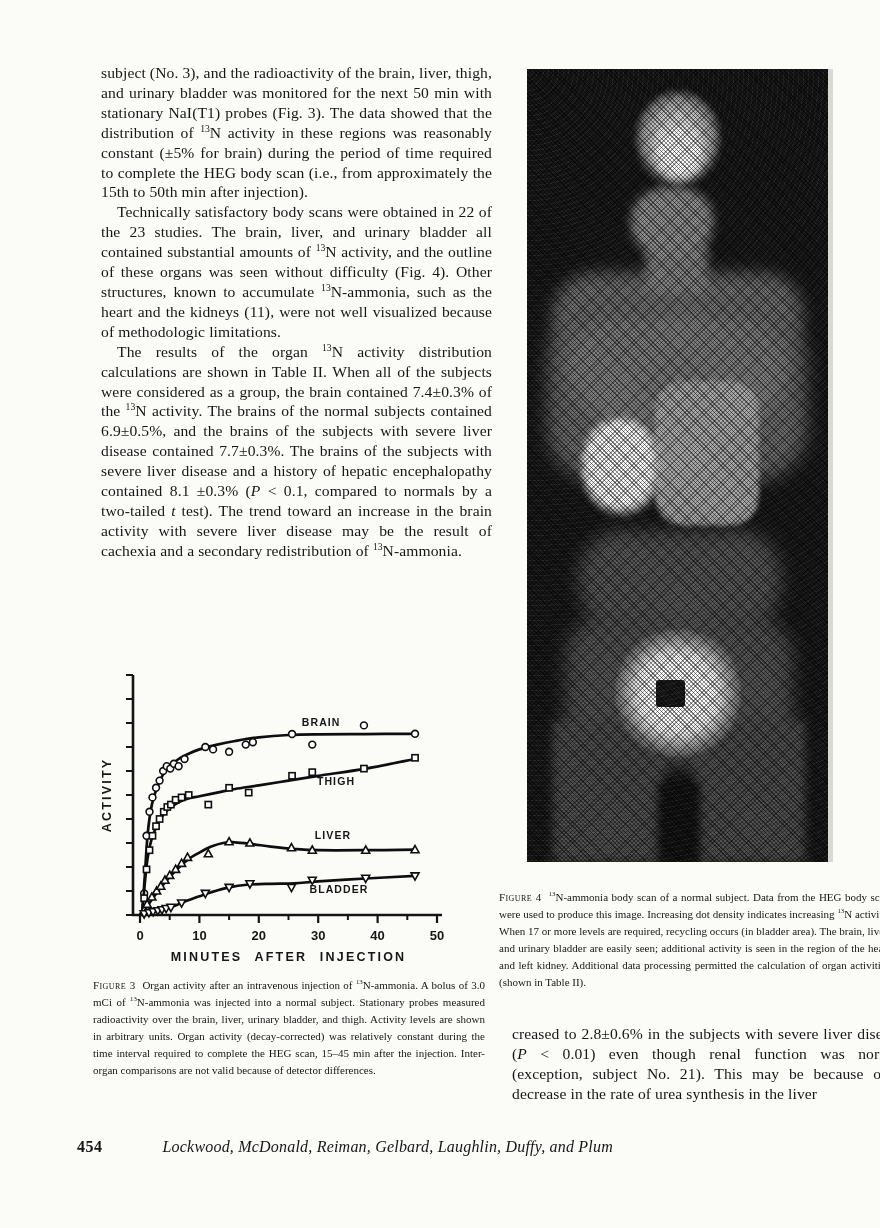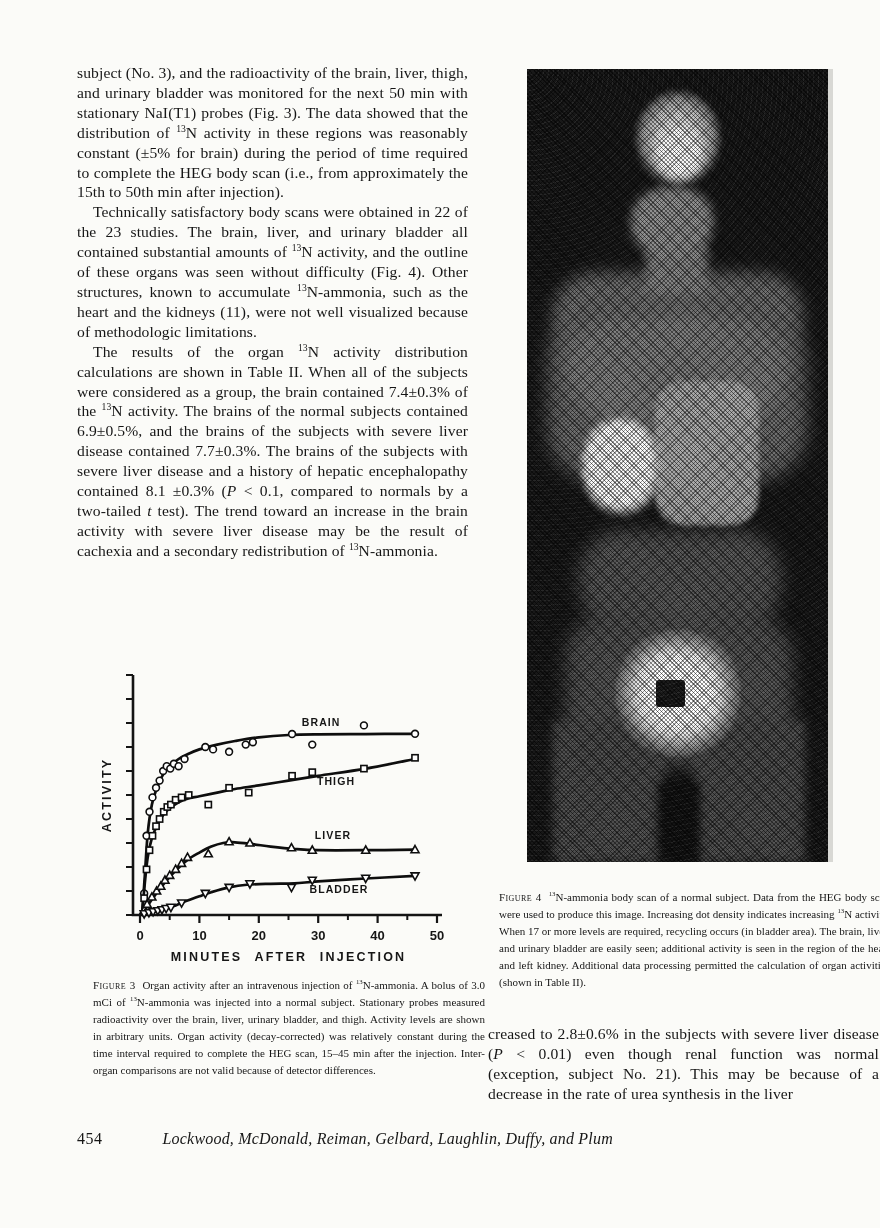--- a/index.html
+++ b/index.html
@@ -6,37 +6,37 @@
     --paper:#fbfbf8; --ink:#161616; --scanbg:#181818;
   }
   html,body{margin:0;padding:0;background:#e9e9e6;}
   #page{
     position:relative;width:880px;height:1228px;margin:0 auto;
     background:var(--paper);color:var(--ink);
     font-family:"Liberation Serif","DejaVu Serif",serif;
     overflow:hidden;
   }
   
-  .col{position:absolute;}
+  .col{position:absolute;margin-left:24px;}
   .body-text p{
     margin:0;font-size:15.6px;line-height:19.9px;text-align:justify;
     letter-spacing:.1px;
   }
   .body-text p.ind{text-indent:16px;}
   sup{font-size:.62em;line-height:0;vertical-align:super;letter-spacing:0;}
   .i{font-style:italic;}
   .sc{font-variant:small-caps;letter-spacing:.4px;}
   .caption{
     font-size:11px;line-height:16.9px;text-align:justify;margin:16px;
   }
   #footer{
     position:absolute;left:77px;top:1130px;width:740px;
     font-size:16px;display:flex;align-items:baseline;
   }
-  #page-number{font-weight:normal;letter-spacing:.5px;}
+  #page-number{font-weight:bold;letter-spacing:.5px;margin-top:8px;}
   #footer-authors{font-style:italic;margin-left:60px;letter-spacing:.2px;}
   
   #fig3-chart{position:absolute;left:100px;top:666px;width:360px;height:300px;}
   #fig3-chart svg{display:block;}
   .tick-label{font:bold 13px "Liberation Sans","DejaVu Sans",sans-serif;fill:var(--ink);}
   .axis-label{font:bold 12.5px "Liberation Sans","DejaVu Sans",sans-serif;fill:var(--ink);letter-spacing:2.2px;word-spacing:7px;}
   .series-label{font:bold 10.5px "Liberation Sans","DejaVu Sans",sans-serif;fill:var(--ink);letter-spacing:1.1px;}
   
   #fig4-scan{
     position:absolute;left:527px;top:69px;width:301px;height:793px;

